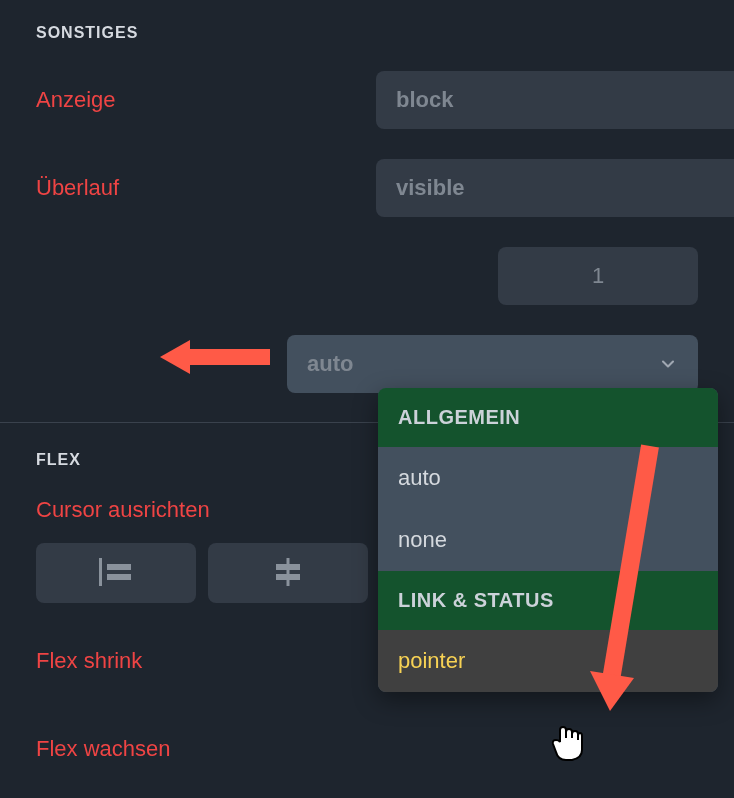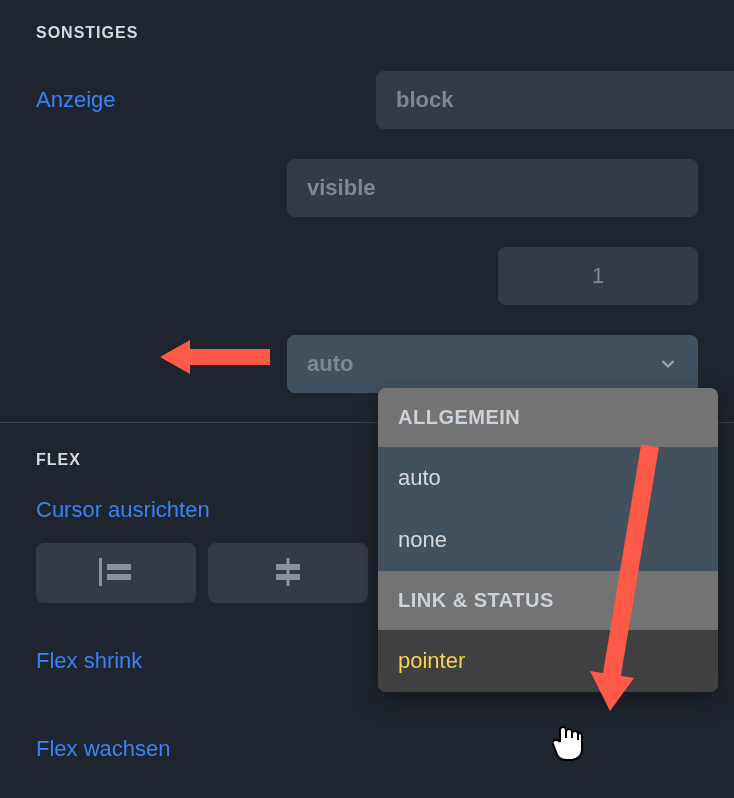--- a/index.html
+++ b/index.html
@@ -23,21 +23,21 @@
     }
     .row {
       display: flex;
       align-items: center;
       margin-bottom: 28px;
       min-height: 60px;
     }
     .label {
       flex: 0 0 340px;
       font-size: 22px;
-      color: #3b82f6;
+      color: #ef4444;
     }
     .field { flex: 1; display: flex; justify-content: flex-end; }
     .select, .input, .number-input {
       background: #333b46;
       border: none;
       border-radius: 8px;
       color: #7f8791;
       font-size: 22px;
       padding: 16px 20px;
       position: relative;
@@ -86,21 +86,21 @@
       overflow: hidden;
       z-index: 10;
       box-shadow: 0 8px 24px rgba(0,0,0,0.4);
     }
     .dropdown-heading {
       padding: 18px 20px;
       font-size: 20px;
       font-weight: 700;
       letter-spacing: 0.5px;
       color: #ccd2d9;
-      background: #737373;
+      background: #14532d;
     }
     .dropdown-item {
       padding: 18px 20px;
       font-size: 22px;
       color: #d5d9de;
       cursor: pointer;
     }
     .dropdown-item.selected {
       background: #404040;
       color: #f7d254;
@@ -141,20 +141,21 @@
         <span class="chevron">
           <svg width="20" height="20" viewBox="0 0 24 24" fill="none" stroke="#7f8791" stroke-width="2.5" stroke-linecap="round" stroke-linejoin="round">
               <polyline points="6 9 12 15 18 9"></polyline>
             </svg>
         </span>
       </div>
     </div>
   </div>
 
   <div class="row">
+    <div class="label">Überlauf</div>
     <div class="field">
       <div class="select select-wide">
         <span class="select-value">visible</span>
       </div>
     </div>
   </div>
 
   <div class="row">
     <div class="field">
       <div class="number-input">1</div>

